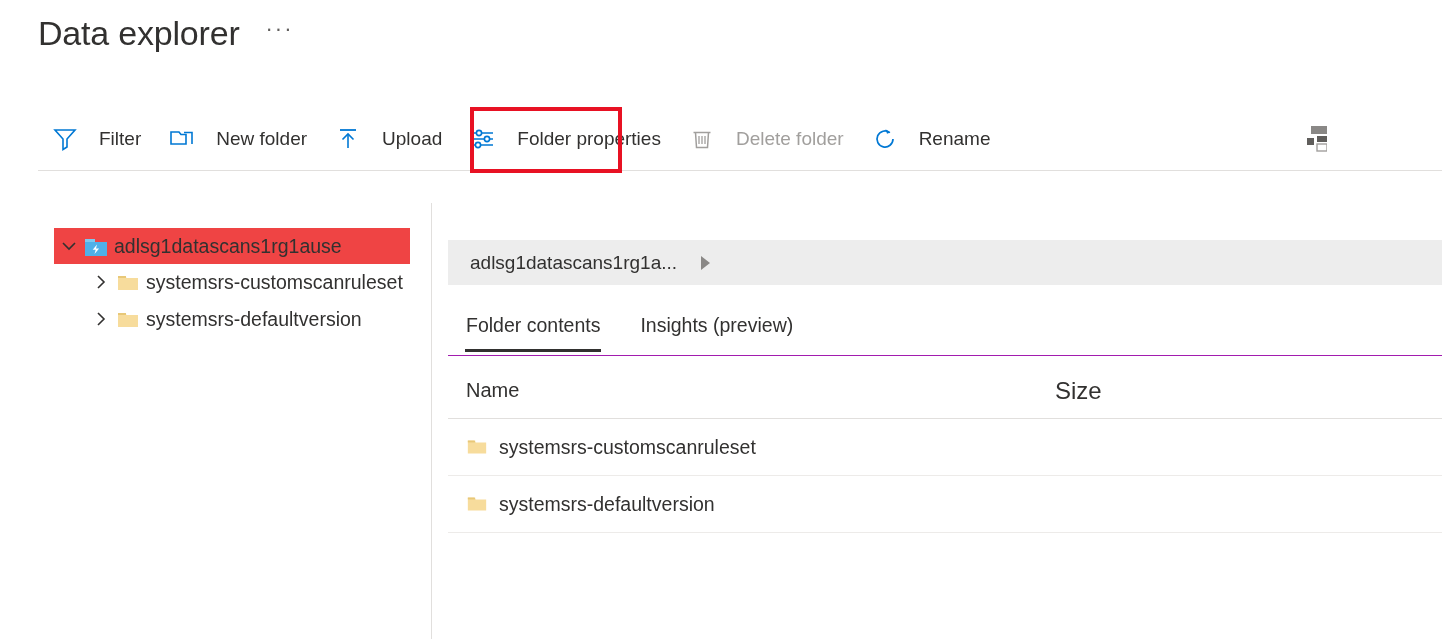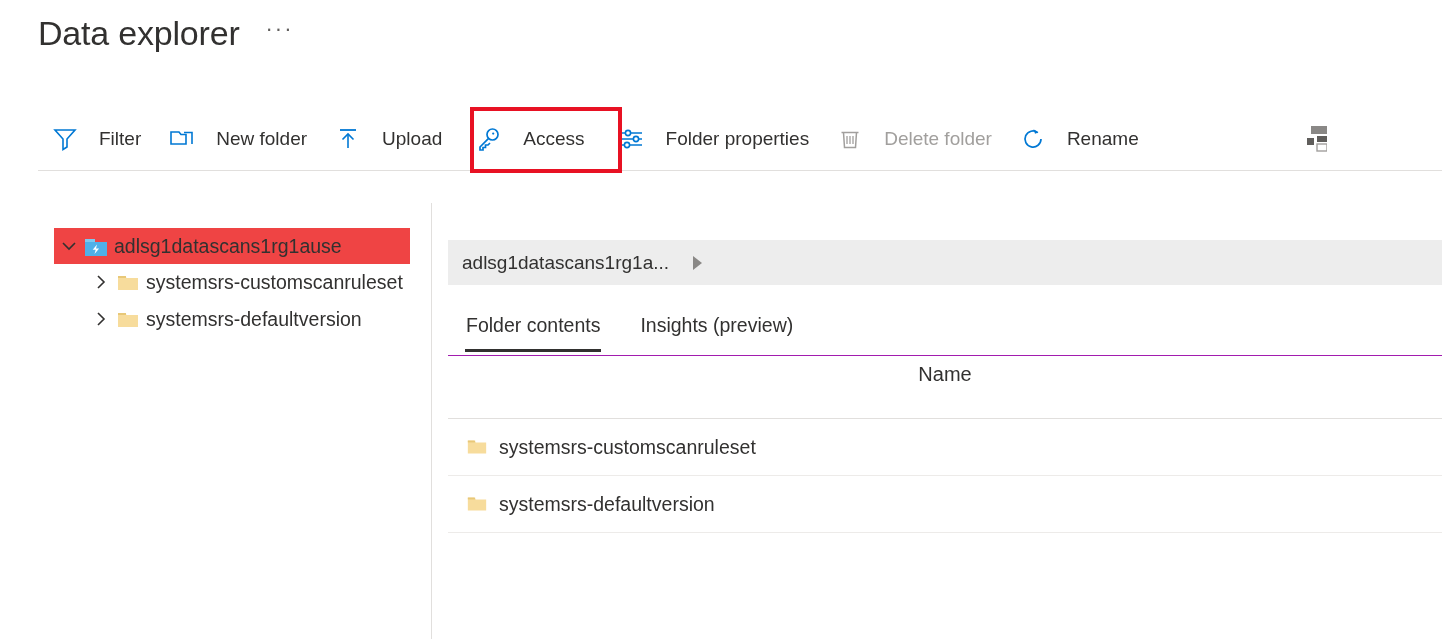--- a/index.html
+++ b/index.html
@@ -93,21 +93,21 @@
     word-break: break-word;
   }
   .tree-node.root .node-label { line-height: 26px; }
 
   
   .breadcrumb {
     position: absolute; left: 448px; top: 240px;
     width: 994px; height: 45px;
     background: #ededed;
     display: flex; align-items: center; gap: 24px;
-    padding-left: 14px;
+    padding-left: 22px;
   }
   .bc-text { font-size: 19px; color: #323130; }
   .bc-arrow { width: 0; height: 0;
     border-left: 9px solid #8a8886;
     border-top: 7px solid transparent;
     border-bottom: 7px solid transparent; }
 
   .tabs {
     position: absolute; left: 448px; top: 310px;
     width: 994px; height: 46px;
@@ -124,21 +124,20 @@
     left: 17px; right: 17px; bottom: -1px;
     height: 3px; background: #323130;
   }
 
   .grid { position: absolute; left: 448px; top: 363px; width: 994px; }
   .grid-head {
     display: flex; align-items: center;
     height: 56px;
     border-bottom: 1px solid #e1dfdd;
     padding: 0 18px;
-    flex-direction: column;
   }
   .col-name { flex: 0 0 589px; font-size: 20px; color: #323130; }
   .col-size { flex: 1 1 auto; font-size: 24px; color: #323130; }
   .grid-row {
     display: flex; align-items: center;
     height: 57px;
     border-bottom: 1px solid #edebe9;
     padding: 0 18px;
     cursor: pointer;
   }
@@ -184,30 +183,20 @@
       <span class="tb-ico">
         <svg viewBox="0 0 26 26" width="26" height="26">
             <path d="M5 4h16" stroke="#0078d4" stroke-width="1.8" fill="none"></path>
             <path d="M13 22V8" stroke="#0078d4" stroke-width="1.6" fill="none"></path>
             <path d="M7.5 13.5L13 8l5.5 5.5" fill="none" stroke="#0078d4" stroke-width="1.6"></path>
           </svg>
       </span>
       <span>Upload</span>
     </div>
 
-    <div class="tb-item highlight">
-      <span class="tb-ico">
-        <svg viewBox="0 0 26 26" width="26" height="26">
-          <circle cx="16.5" cy="8.5" r="5.5" fill="none" stroke="#0078d4" stroke-width="1.7"></circle>
-          <circle cx="17.2" cy="7.6" r="1.1" fill="#0078d4"></circle>
-          <path d="M12.6 12.4L4 21v3h3v-2.5h2.5V19H12l2-2" fill="none" stroke="#0078d4" stroke-width="1.7"></path>
-        </svg>
-      </span>
-      <span>Access</span>
-    </div>
 
 
     <div class="tb-item">
       <span class="tb-ico">
         <svg viewBox="0 0 26 26" width="26" height="26">
           <path d="M3 7h20M3 13h20M3 19h20" stroke="#0078d4" stroke-width="1.6" fill="none"></path>
           <circle cx="9" cy="7" r="2.6" fill="#fff" stroke="#0078d4" stroke-width="1.6"></circle>
           <circle cx="17" cy="13" r="2.6" fill="#fff" stroke="#0078d4" stroke-width="1.6"></circle>
           <circle cx="8" cy="19" r="2.6" fill="#fff" stroke="#0078d4" stroke-width="1.6"></circle>
         </svg>

